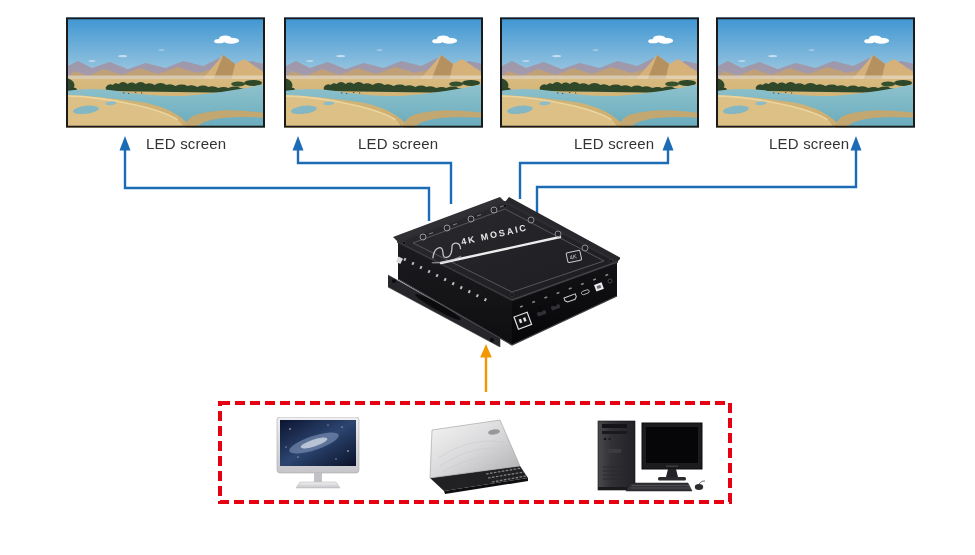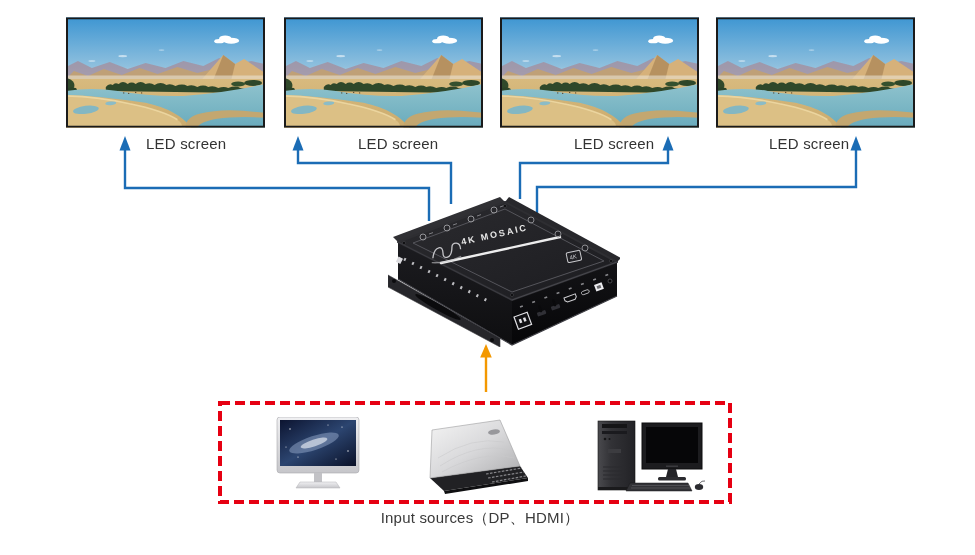--- a/index.html
+++ b/index.html
@@ -287,15 +287,14 @@
       <polygon points="34,64 92,64 96,72 30,72" fill="#323236" stroke="#1a1a1c" stroke-width="0.5"></polygon>
       <g stroke="#55555a" stroke-width="0.8">
         <line x1="36" y1="66.5" x2="93" y2="66.5"></line>
           <line x1="35" y1="69" x2="94" y2="69"></line>
       </g>
       <ellipse cx="103" cy="68" rx="4.2" ry="3" fill="#2c2c30"></ellipse>
       <path d="M103,65 q3,-4 6,-3" stroke="#44444a" fill="none" stroke-width="0.8"></path>
     </svg>
   </div>
 
-  <div id="caption">Input sources（DP、HDMI）</div>
 
 </div>
 
 </body></html>

